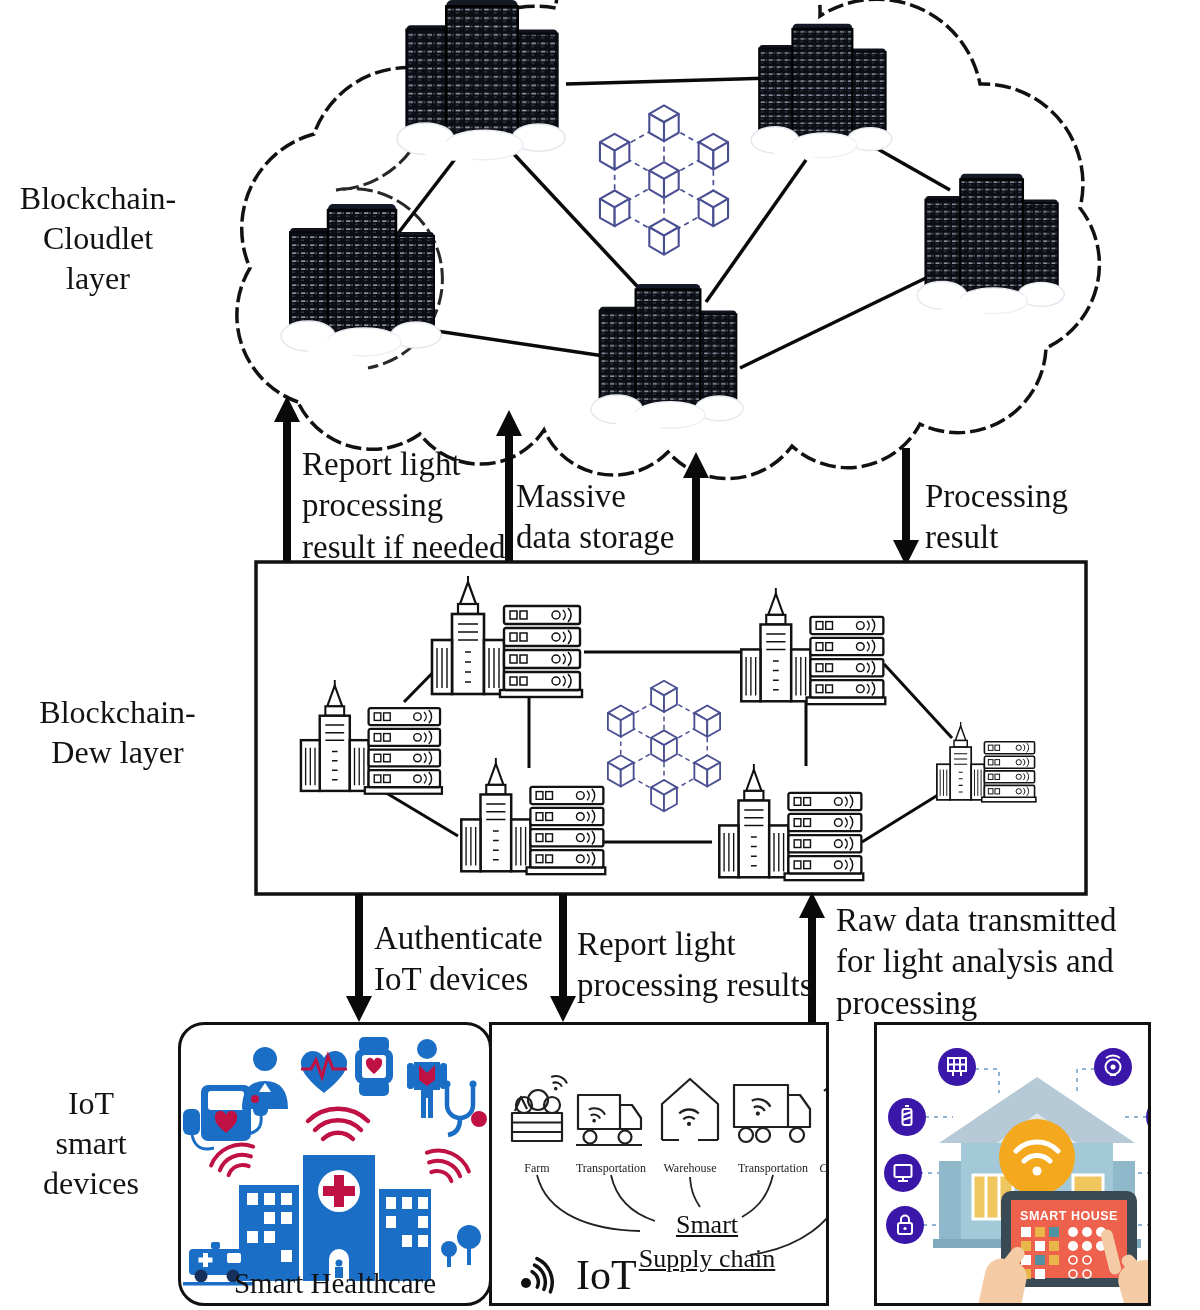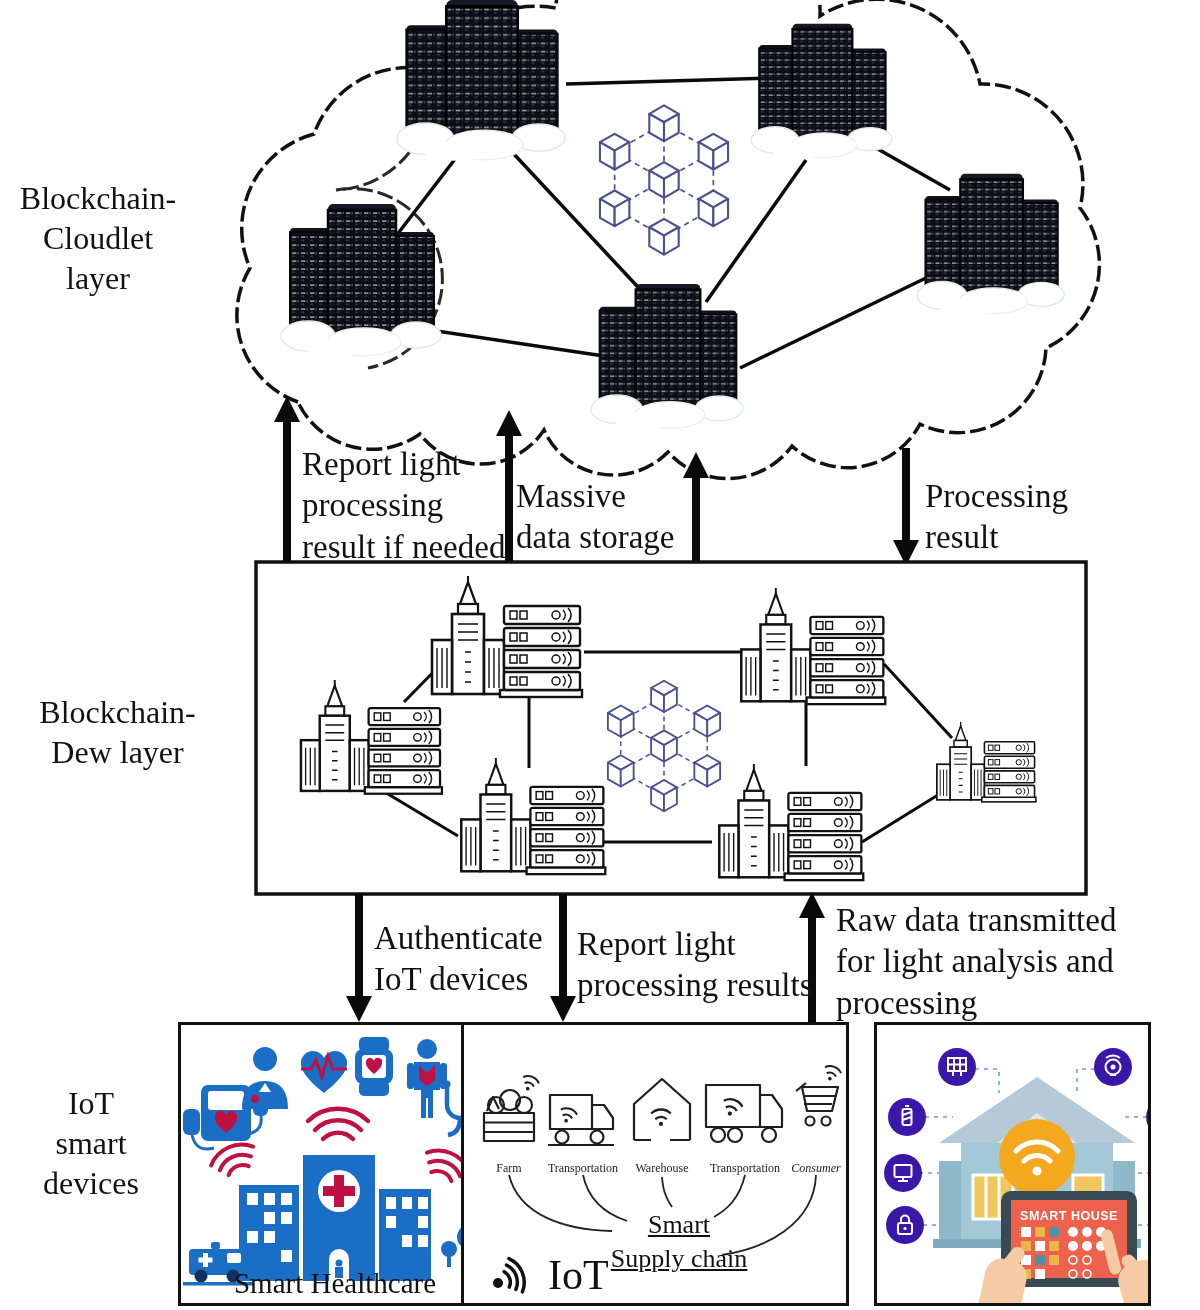--- a/index.html
+++ b/index.html
@@ -200,21 +200,21 @@
   <div class="lbl arrow-lbl" style="left:925px;top:476px;">Processing
 result</div>
   <div class="lbl arrow-lbl" style="left:374px;top:918px;">Authenticate
 IoT devices</div>
   <div class="lbl arrow-lbl" style="left:577px;top:924px;">Report light
 processing results</div>
   <div class="lbl arrow-lbl" style="left:836px;top:900px;">Raw data transmitted
 for light analysis and
 processing</div>
 
-  <div class="panel" style="left:178px;width:314px;">
+  <div class="panel" style="left:178px;width:314px;border-radius:26px;">
     <svg width="308" height="278" viewBox="0 0 308 278">
       <g>
         <rect x="20" y="60" width="50" height="56" rx="7" fill="#1b6ec5"></rect>
         <rect x="27" y="66" width="36" height="19" rx="3" fill="#fff"></rect>
         <path d="M45,108 c-8,-7 -11,-10 -11,-15 a5.5,5.5 0 0 1 11,-3 a5.5,5.5 0 0 1 11,3 c0,5 -3,8 -11,15 z" fill="#c01144"></path>
         <rect x="2" y="84" width="17" height="26" rx="6" fill="#1b6ec5"></rect>
         <rect x="72" y="68" width="15" height="23" rx="6" fill="#1b6ec5"></rect>
         <path d="M11,110 q4,18 22,13 M80,91 q2,16 -14,18" stroke="#1b6ec5" stroke-width="3" fill="none"></path>
       </g>
       <g>
@@ -302,21 +302,21 @@
       <g>
         <circle cx="288" cy="212" r="12" fill="#1b6ec5"></circle>
           <rect x="286" y="222" width="4" height="18" fill="#1b6ec5"></rect>
         <circle cx="268" cy="224" r="8" fill="#1b6ec5"></circle>
           <rect x="266" y="230" width="4" height="12" fill="#1b6ec5"></rect>
       </g>
     </svg>
     <div class="p-title hc-title">Smart Healthcare</div>
   </div>
 
-  <div class="panel" style="left:461px;width:388px;">
+  <div class="panel" style="left:489px;width:340px;">
     <svg width="382" height="278" viewBox="0 0 382 278">
       <defs>
         <g id="wf" fill="none" stroke="#1f1f1f" stroke-width="2">
           <path d="M-5,2 a7,7 0 0 1 10,0 M-8.5,-3 a12,12 0 0 1 17,0"></path>
           <circle cx="0" cy="6" r="1.8" fill="#1f1f1f" stroke="none"></circle>
         </g>
       </defs>
       <g stroke="#1f1f1f" stroke-width="2.2" fill="none" stroke-linejoin="round">
         <g>
           <rect x="20" y="88" width="50" height="28"></rect>

